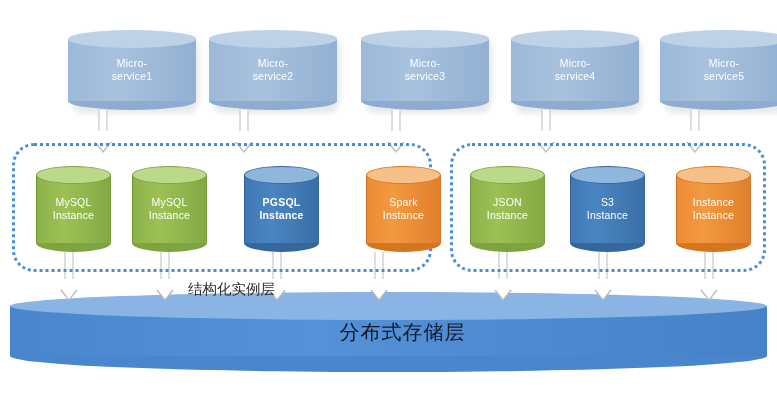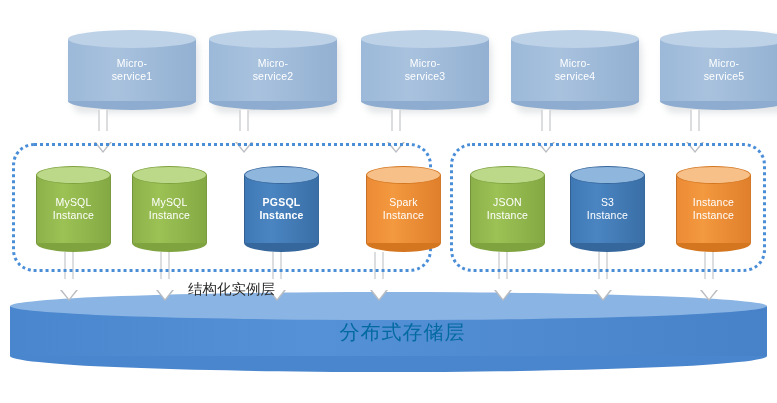--- a/index.html
+++ b/index.html
@@ -105,21 +105,21 @@
     position:absolute;left:0;right:0;top:0;height:28px;
     background:#8ab4e3;border-radius:50%/50%;
   }
   #storage .sbot{
     position:absolute;left:0;right:0;bottom:0;height:32px;
     background:#4a86cd;border-radius:50%/50%;
   }
   #storage .slbl{
     position:absolute;left:0;right:0;top:0;bottom:0;
     display:flex;align-items:center;justify-content:center;
-    color:#0369a1;font-size:20px;letter-spacing:1px;
+    color:#0f172a;font-size:20px;letter-spacing:1px;
     font-family:"DejaVu Sans","Liberation Sans",sans-serif;
     padding-left:28px;
   }
 </style>
 </head>
 <body>
 
 <div id="stage">
     <div id="storage" style="left: 10px; top: 292px; width: 757px; height: 80px;">
       <div class="sbot"></div>

